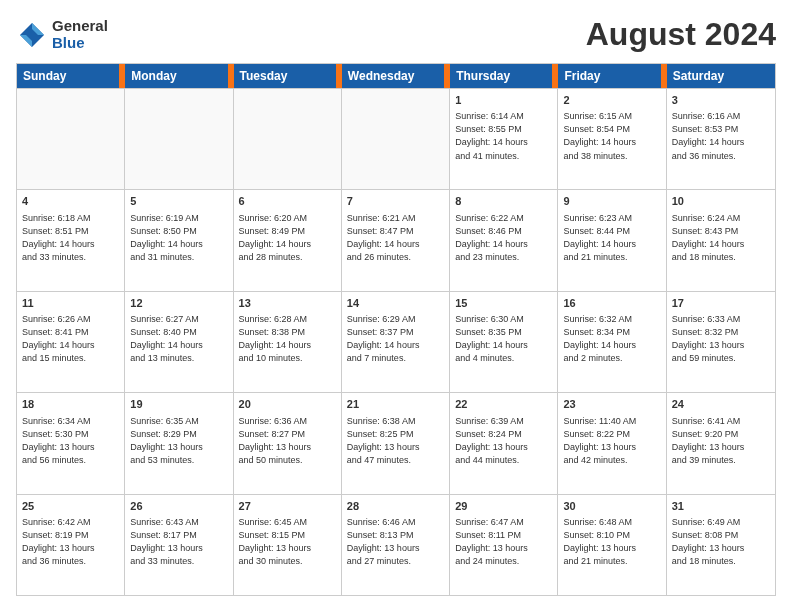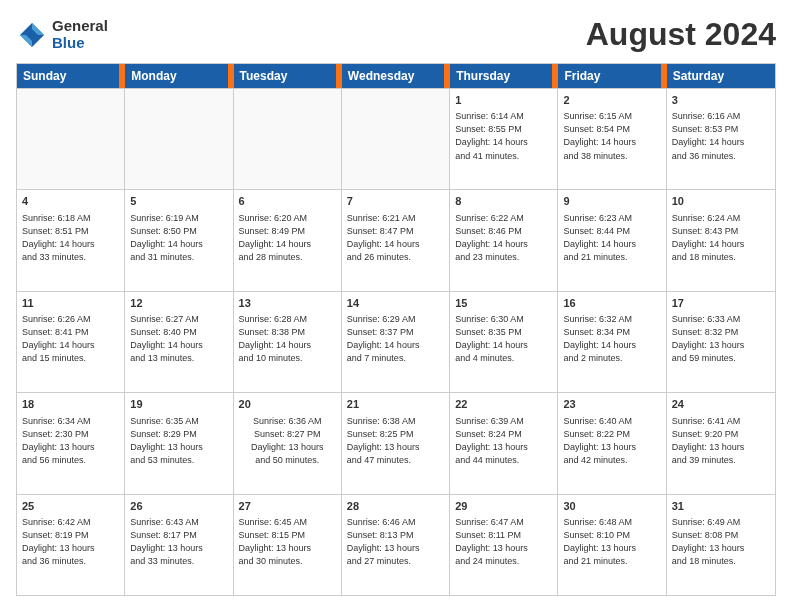--- a/index.html
+++ b/index.html
@@ -269,55 +269,55 @@
             <div class="cell-info" style="white-space: pre-line;">Sunrise: 6:33 AM
 Sunset: 8:32 PM
 Daylight: 13 hours
 and 59 minutes.</div>
           </div>
         </div>
         <div class="cal-row">
           <div class="cal-cell">
             <span class="day-num">18</span>
             <div class="cell-info" style="white-space: pre-line;">Sunrise: 6:34 AM
-Sunset: 2:30 PM
+Sunset: 5:30 PM
 Daylight: 13 hours
 and 56 minutes.</div>
           </div>
           <div class="cal-cell">
             <span class="day-num">19</span>
             <div class="cell-info" style="white-space: pre-line;">Sunrise: 6:35 AM
 Sunset: 8:29 PM
 Daylight: 13 hours
 and 53 minutes.</div>
           </div>
           <div class="cal-cell">
             <span class="day-num">20</span>
-            <div class="cell-info" style="white-space: pre-line; text-align: center;">Sunrise: 6:36 AM
+            <div class="cell-info" style="white-space: pre-line;">Sunrise: 6:36 AM
 Sunset: 8:27 PM
 Daylight: 13 hours
 and 50 minutes.</div>
           </div>
           <div class="cal-cell">
             <span class="day-num">21</span>
             <div class="cell-info" style="white-space: pre-line;">Sunrise: 6:38 AM
 Sunset: 8:25 PM
 Daylight: 13 hours
 and 47 minutes.</div>
           </div>
           <div class="cal-cell">
             <span class="day-num">22</span>
             <div class="cell-info" style="white-space: pre-line;">Sunrise: 6:39 AM
 Sunset: 8:24 PM
 Daylight: 13 hours
 and 44 minutes.</div>
           </div>
           <div class="cal-cell">
             <span class="day-num">23</span>
-            <div class="cell-info" style="white-space: pre-line;">Sunrise: 6:40 AM
+            <div class="cell-info" style="white-space: pre-line;">Sunrise: 11:40 AM
 Sunset: 8:22 PM
 Daylight: 13 hours
 and 42 minutes.</div>
           </div>
           <div class="cal-cell">
             <span class="day-num">24</span>
             <div class="cell-info" style="white-space: pre-line;">Sunrise: 6:41 AM
 Sunset: 9:20 PM
 Daylight: 13 hours
 and 39 minutes.</div>

